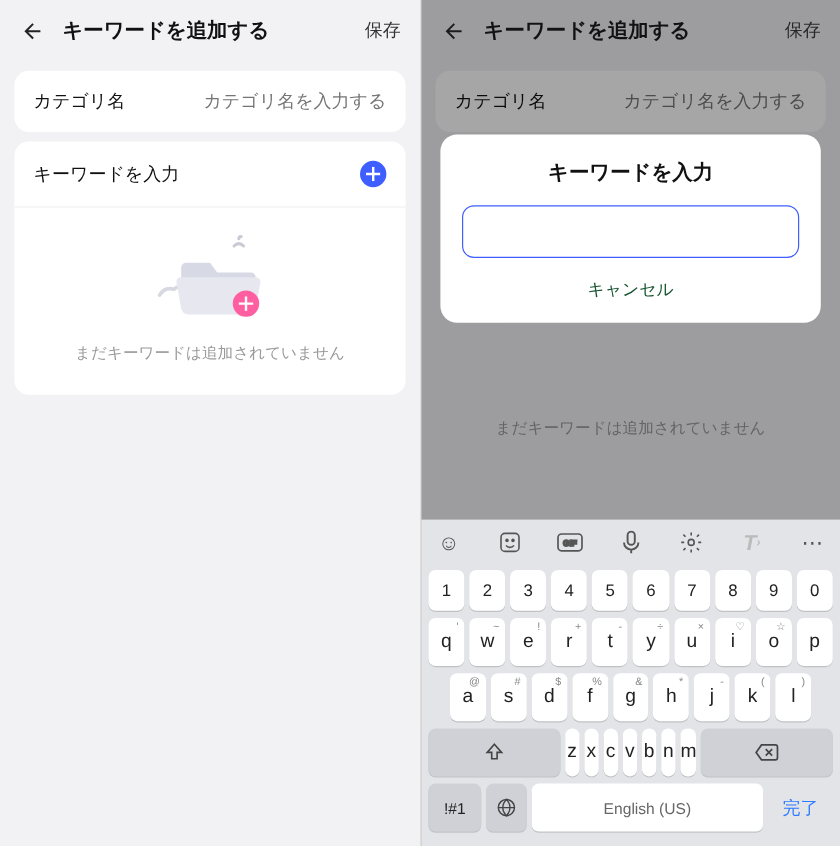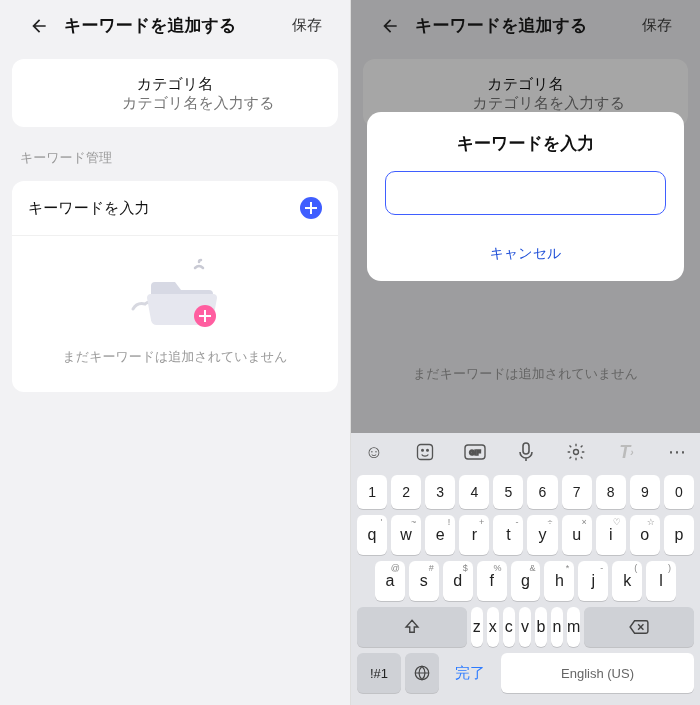--- a/index.html
+++ b/index.html
@@ -1,42 +1,42 @@
 <!DOCTYPE html>
 <html><head>
 <meta charset="utf-8">
 <style>
   * { box-sizing: border-box; margin: 0; padding: 0; font-family: -apple-system, "Hiragino Sans", "Yu Gothic", sans-serif; }
   body { width: 700px; height: 705px; display: flex; background: #f0f0f0; }
   .pane { width: 350px; height: 705px; background: #f2f2f4; position: relative; overflow: hidden; }
   .pane + .pane { border-left: 1px solid #ddd; }
-  .header { display: flex; align-items: center; padding: 14px 28px; }
+  .header { display: flex; align-items: center; padding: 14px 16px; }
   .back { width: 22px; height: 22px; display: flex; align-items: center; justify-content: center; }
   .title { flex: 1; font-size: 17px; font-weight: 700; margin-left: 14px; color: #111; }
   .save { font-size: 15px; color: #333; font-weight: 500; margin-left: 36px; }
   .card { background: #fff; border-radius: 12px; margin: 8px 12px; padding: 0; }
-  .row { display: flex; align-items: center; padding: 16px; flex-direction: column; }
+  .row { display: flex; align-items: center; padding: 16px; }
   .row-label { font-size: 15px; color: #111; font-weight: 500; }
   .row-input { flex: 1; text-align: right; font-size: 15px; color: #bdbdbd; border: none; outline: none; background: transparent; }
   .section-label { font-size: 13px; color: #9a9a9a; padding: 14px 20px 6px; }
   .kw-row { display: flex; align-items: center; justify-content: space-between; padding: 16px; border-bottom: 1px solid #f0f0f0; }
   .kw-label { font-size: 15px; color: #111; font-weight: 500; }
   .plus { width: 22px; height: 22px; border-radius: 50%; background: #3f5eff; display: flex; align-items: center; justify-content: center; }
   .empty { padding: 18px 0 26px; text-align: center; }
   .empty-img { width: 100px; height: 80px; margin: 0 auto 14px; position: relative; }
   .empty-text { font-size: 13px; color: #9a9a9a; }
 
   
   .dim { position: absolute; inset: 0; background: rgba(0,0,0,0.35); }
   .dialog { position: absolute; left: 16px; right: 16px; top: 112px; background: #fff; border-radius: 14px; padding: 20px 18px 14px; }
   .dialog-title { text-align: center; font-size: 17px; font-weight: 700; color: #111; margin-bottom: 16px; }
   .dialog-input { width: 100%; height: 44px; border: 1.5px solid #3f5eff; border-radius: 10px; padding: 0 12px; font-size: 15px; outline: none; }
   .dialog-input::placeholder { color: #bdbdbd; }
   .dialog-btn { width: 100%; height: 44px; border-radius: 22px; background: #3f5eff; color: #fff; border: none; font-size: 15px; font-weight: 500; margin-top: 22px; }
-  .dialog-cancel { display: block; width: 100%; text-align: center; font-size: 14px; color: #1d4ed8; border: none; background: none; margin-top: 26px; padding: 4px; }
+  .dialog-cancel { display: block; width: 100%; text-align: center; font-size: 14px; color: #14532d; border: none; background: none; margin-top: 14px; padding: 4px; }
 
   
   .kbd-wrap { position: absolute; left: 0; right: 0; bottom: 0; background: #e3e4e8; }
   .kbd-toolbar { display: flex; align-items: center; justify-content: space-between; padding: 8px 12px; }
   .kbd-tool { width: 22px; height: 22px; display: flex; align-items: center; justify-content: center; color: #555; font-size: 18px; }
   .kbd { padding: 4px 4px 6px; }
   .kbd-row { display: flex; gap: 4px; margin-bottom: 6px; padding: 0 2px; }
   .kbd-row.r1 .key { flex: 1; }
   .kbd-row.r2 .key { flex: 1; }
   .kbd-row.r3 { padding: 0 20px; }
@@ -67,21 +67,20 @@
     <div class="save">保存</div>
   </div>
 
   <div class="card">
     <div class="row">
       <div class="row-label">カテゴリ名</div>
       <input class="row-input" placeholder="カテゴリ名を入力する" style="">
     </div>
   </div>
 
-  <div class="section-label">キーワード管理</div>
 
   <div class="card">
     <div class="kw-row">
       <div class="kw-label">キーワードを入力</div>
       <div class="plus">
         <svg width="12" height="12" viewBox="0 0 12 12">
             <path d="M5 0h2v5h5v2H7v5H5V7H0V5h5z" fill="#fff"></path>
           </svg>
       </div>
     </div>
@@ -221,18 +220,18 @@
         </div>
       </div>
       <div class="kbd-row" style="gap:4px">
         <div class="key mode">!#1</div>
         <div class="key globe">
           <svg width="18" height="18" viewBox="0 0 24 24" fill="none" stroke="#444" stroke-width="1.6">
               <circle cx="12" cy="12" r="9"></circle>
               <path d="M3 12h18M12 3c2.5 2.5 4 6 4 9s-1.5 6.5-4 9c-2.5-2.5-4-6-4-9s1.5-6.5 4-9z"></path>
             </svg>
         </div>
+        <div class="key space">English (US)</div>
         <div class="key enter">完了</div>
-        <div class="key space">English (US)</div>
       </div>
     </div>
   </div>
 </div>
 
 </body></html>

